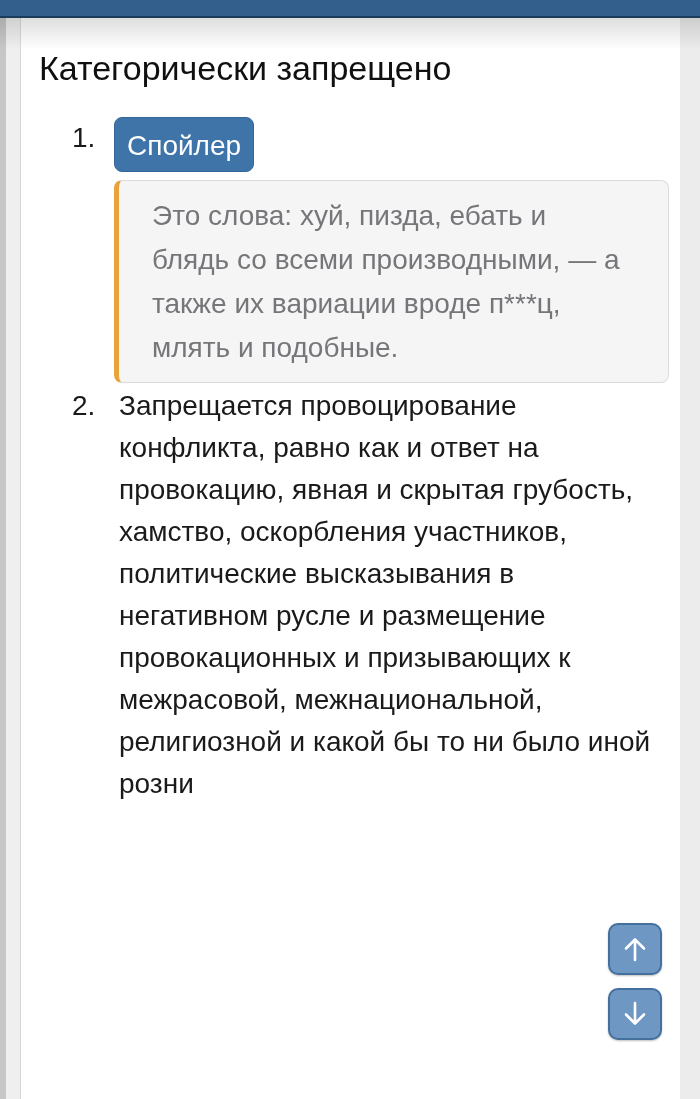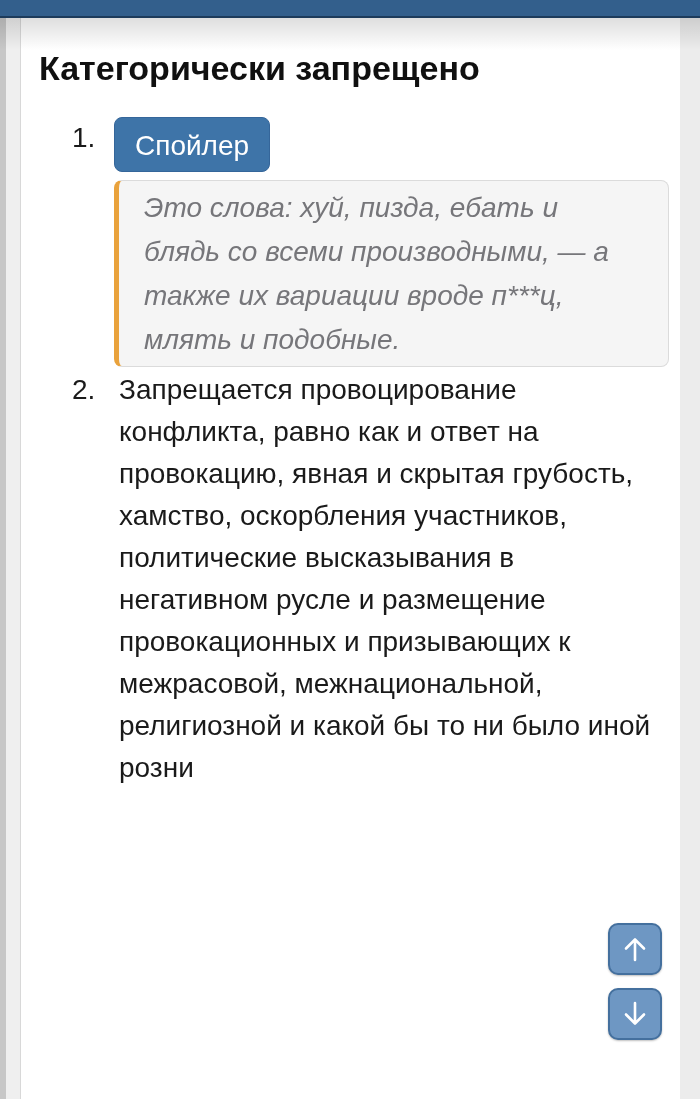--- a/index.html
+++ b/index.html
@@ -22,44 +22,44 @@
   
   .gutter-left-dark{position:absolute;top:18px;bottom:0;left:0;width:6px;background:#C7C7C7;}
   .gutter-right{position:absolute;top:18px;bottom:0;right:0;width:20px;background:#ECECEC;border-left:1px solid #BDBDBD;}
   
   .card{
     position:absolute;top:18px;bottom:0;left:20px;right:20px;
     background:#FFFFFF;border-left:1px solid #D8D8D8;
   }
   .card-content{position:relative;z-index:2;}
   .page-title{
-    margin:30px 0 0 18px;font-size:34px;line-height:40px;font-weight:bold;
+    margin:30px 0 0 18px;font-size:34px;line-height:40px;font-weight:normal;
     color:#101010;letter-spacing:0;
   }
   ol.rules{list-style:none;margin:29px 0 0 0;padding:0;}
   ol.rules li{
     position:relative;padding-left:98px;
     font-size:28px;line-height:42px;color:#1A1A1A;
   }
   ol.rules li .num{position:absolute;left:51px;top:0;}
   ol.rules li p.rule-text{margin:0;width:545px;}
   .extras{margin:10px 0 0 -5px;width:555px;}
   .spoiler-btn{
-    display:inline-block;padding:0 20px;height:55px;line-height:55px;
+    display:inline-block;padding:0 12px;height:55px;line-height:55px;
     font-family:inherit;font-size:28px;color:#FFFFFF;
     background:#3E74A8;border:1px solid #35669A;border-radius:8px;
     cursor:pointer;
   }
   blockquote.quote{
     margin:8px 0 0 0;width:555px;box-sizing:border-box;
     background:#F5F5F5;border:1px solid #DBDBDB;border-left:5px solid #E9A23C;
     border-radius:8px;padding:5px 30px 4px 25px;
   }
   blockquote.quote p{
-    margin:0;font-style:italic;font-size:28px;line-height:44px;color:#76767A;
+    margin:8px;font-size:28px;line-height:44px;color:#76767A;
   }
   li.rule-2{margin-top:2px;}
   
   .scroll-btn{
     position:fixed;right:38px;width:54px;height:52px;box-sizing:border-box;
     background:#6E97C3;border:2px solid #44709E;border-radius:10px;
     display:flex;align-items:center;justify-content:center;
     z-index:1;box-shadow:0 1px 2px rgba(0,0,0,0.25);cursor:pointer;padding:0;
   }
   .scroll-btn.up{top:923px;}

